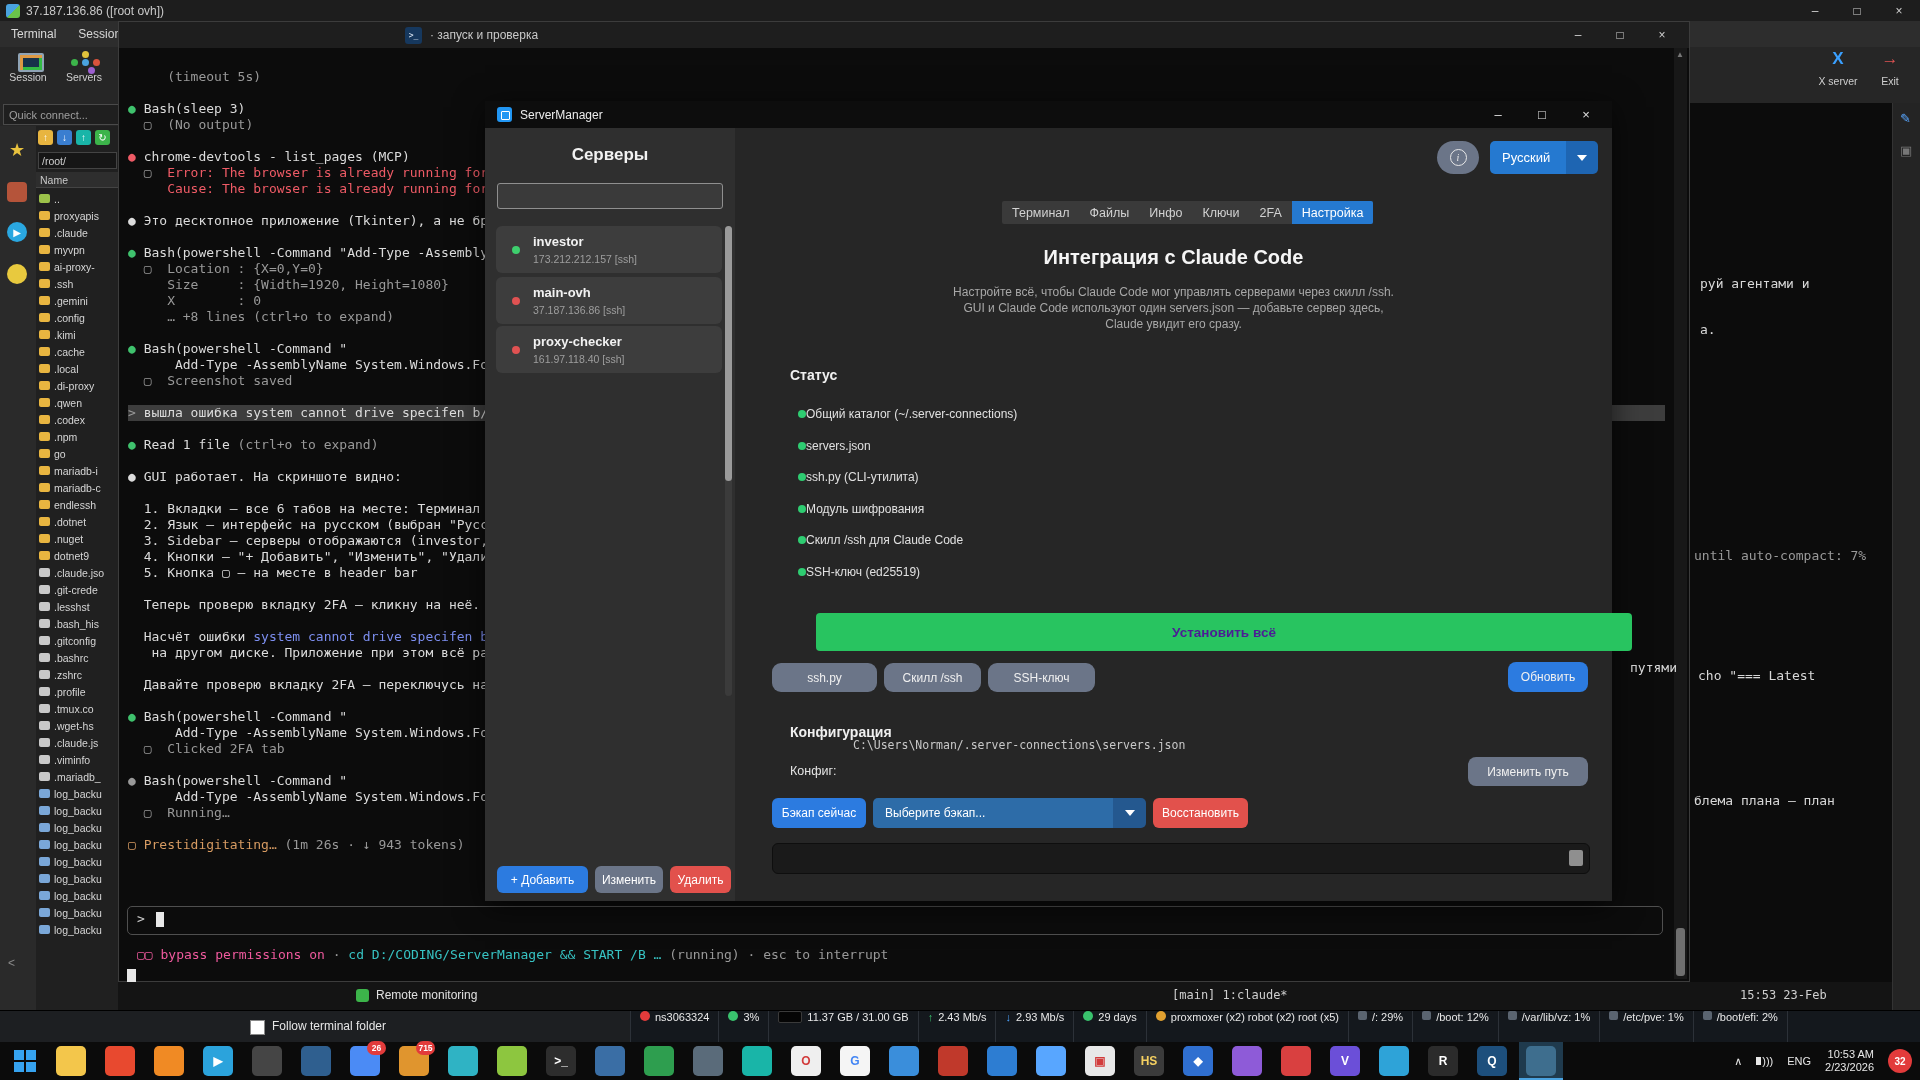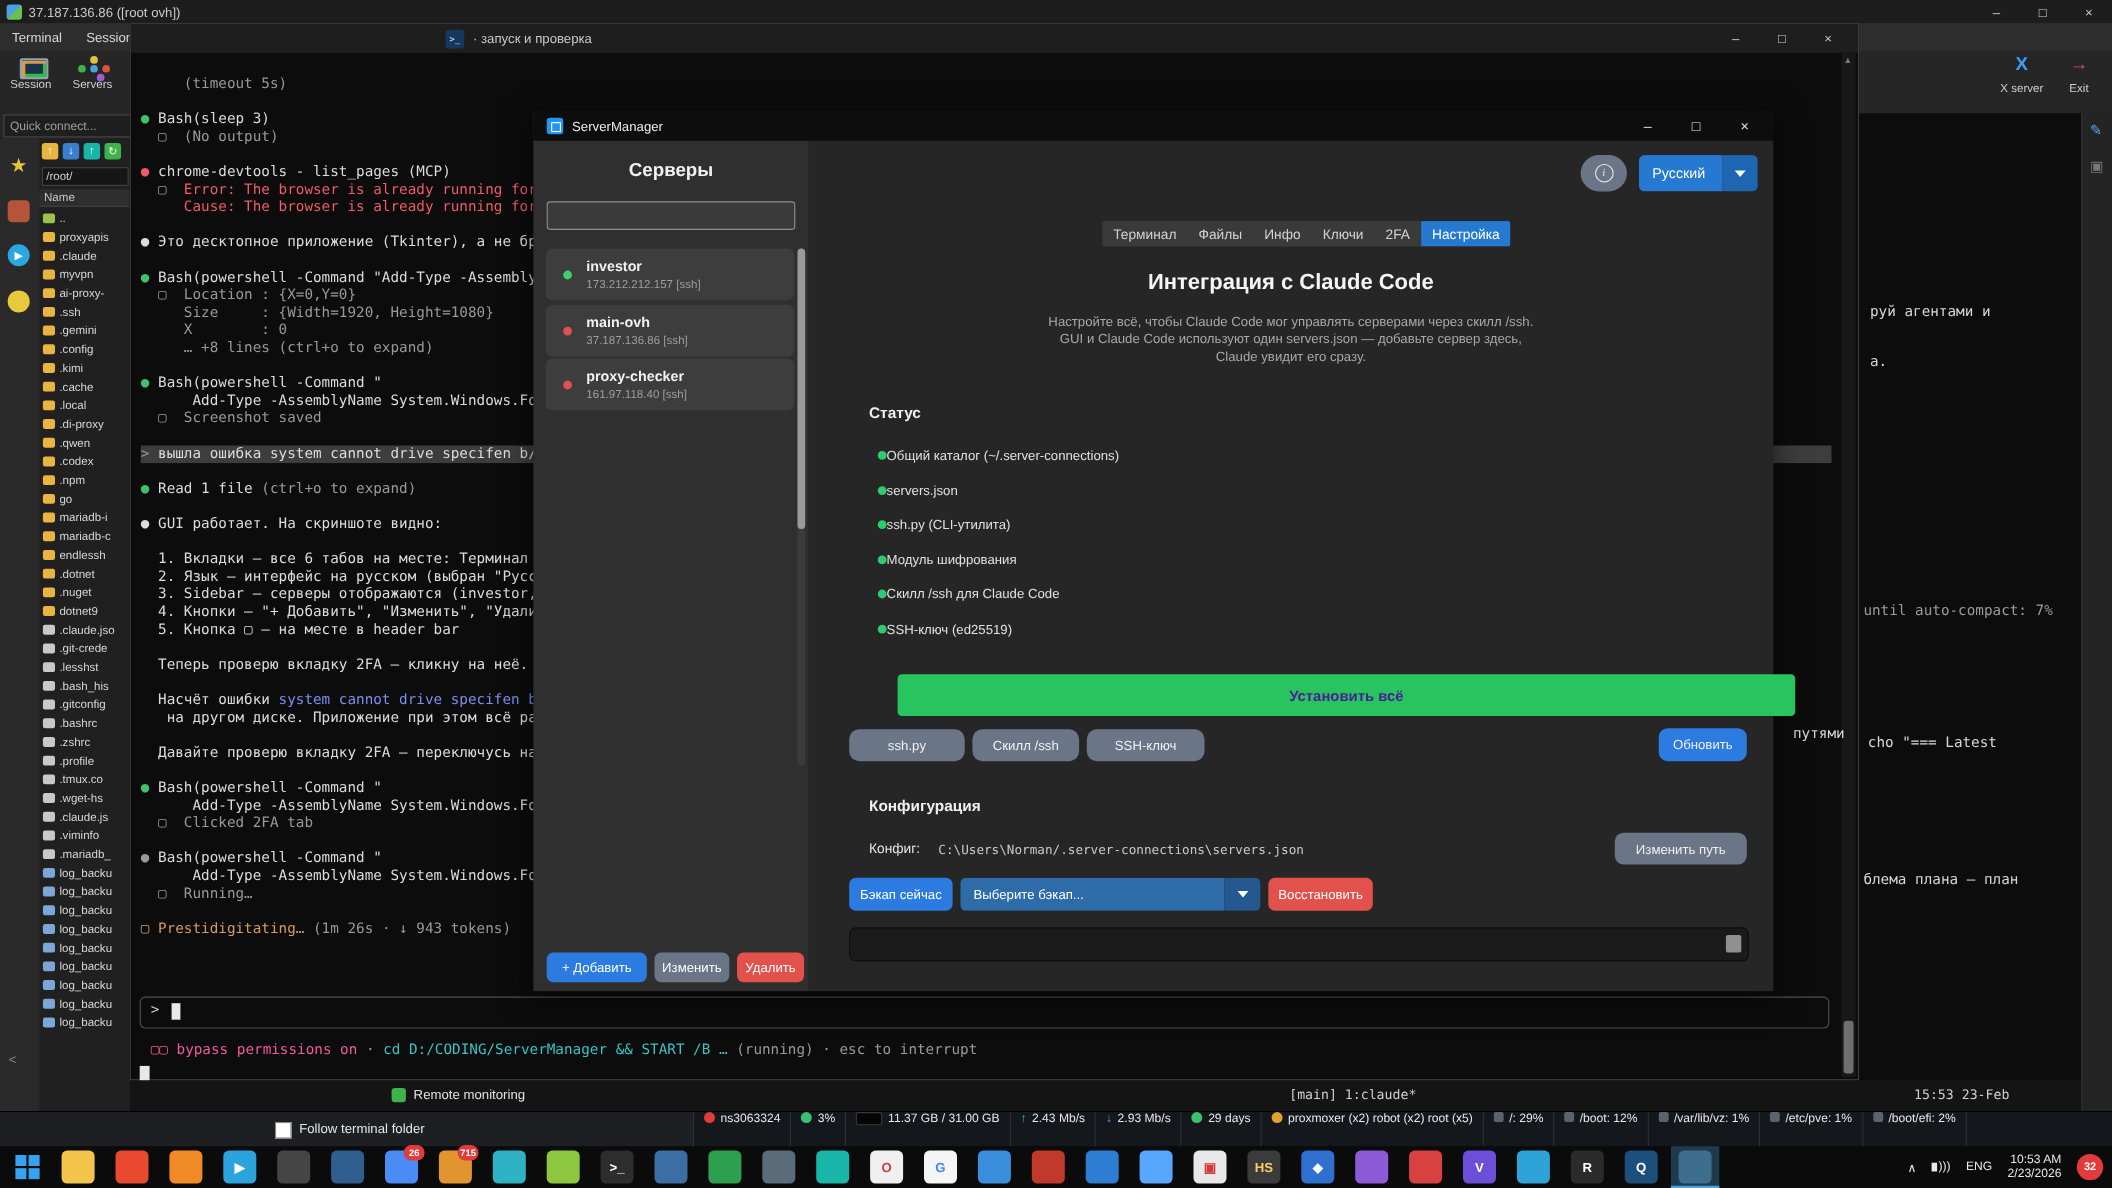--- a/index.html
+++ b/index.html
@@ -124,21 +124,21 @@
   .sm-h1{position:absolute;left:0;top:118px;width:100%;text-align:center;font-size:20px;font-weight:bold;color:#f5f5f5;}
   .sm-desc{position:absolute;left:0;top:156px;width:100%;text-align:center;font-size:12px;color:#a8a8a8;line-height:16px;}
   .sm-sec{position:absolute;left:55px;font-size:14px;font-weight:bold;color:#f0f0f0;}
   .st-item{position:absolute;left:63px;height:16px;display:flex;align-items:center;font-size:12px;color:#e0e0e0;}
   .st-dot{width:8px;height:8px;border-radius:50%;background:#2ecc71;flex:none;}
   .big-green{position:absolute;left:37px;top:485px;width:816px;height:38px;background:#28c460;border-radius:4px;
      display:flex;align-items:center;justify-content:center;font-size:13.5px;font-weight:bold;color:#4c1d95;margin-left:44px;}
   .comp-btn{position:absolute;top:535px;height:29px;background:#6b7588;border-radius:9px;color:#f0f0f0;font-size:12px;
      display:flex;align-items:center;justify-content:center;}
   .cfg-label{position:absolute;left:55px;top:636px;font-size:12.5px;color:#e4e4e4;}
-  .cfg-path{position:absolute;left:118px;top:637px;font-family:"DejaVu Sans Mono",monospace;font-size:11.5px;color:#c8c8c8;}
+  .cfg-path{position:absolute;left:118px;top:610px;font-family:"DejaVu Sans Mono",monospace;font-size:11.5px;color:#c8c8c8;}
   .bk-select{position:absolute;left:138px;top:670px;width:273px;height:30px;border-radius:5px;overflow:hidden;display:flex;}
   .bk-sel-main{flex:1;background:#2d6ca8;color:#fff;font-size:12px;display:flex;align-items:center;padding-left:12px;}
   .bk-sel-chev{width:33px;background:#24588f;display:flex;align-items:center;justify-content:center;}
   .out-bar{position:absolute;left:37px;top:715px;width:816px;height:29px;background:#1a1a1a;border:1px solid #0e0e0e;border-radius:6px;}
   .out-thumb{position:absolute;right:6px;top:6px;width:14px;height:16px;background:#8f8f8f;border-radius:2px;}
   
   .taskbar{left:0;top:1042px;width:1920px;height:38px;background:#0b0b0b;z-index:6;}
   .start{position:absolute;left:14px;top:8px;width:22px;height:22px;display:grid;grid-template-columns:10px 10px;grid-gap:2px;}
   .start div{background:#36a3f0;width:10px;height:10px;}
   .tb-ico{position:absolute;top:4px;width:30px;height:30px;border-radius:5px;display:flex;align-items:center;justify-content:center;

